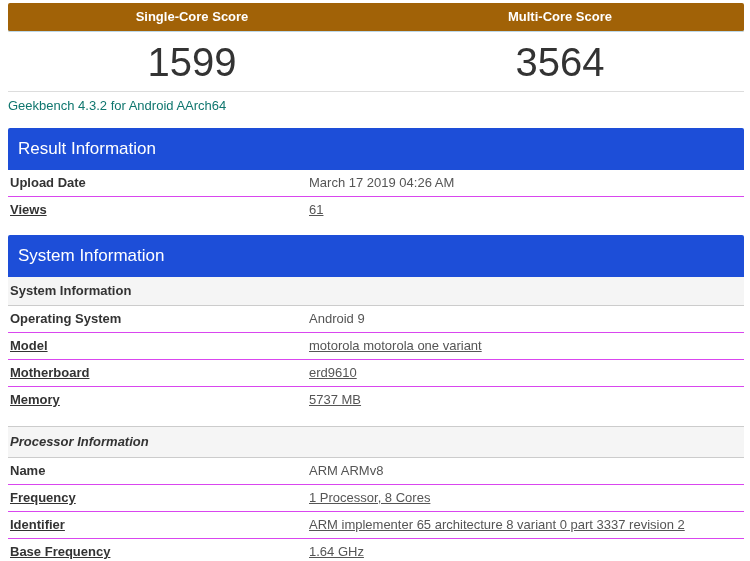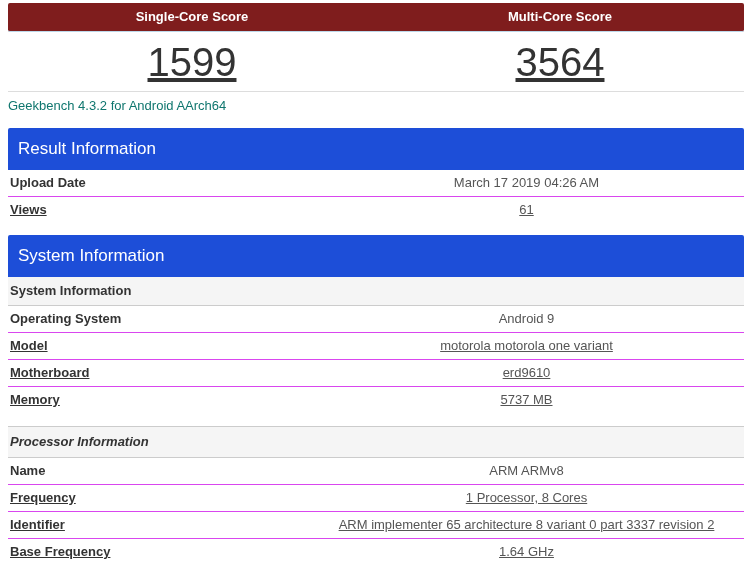--- a/index.html
+++ b/index.html
@@ -12,21 +12,21 @@
     font-family: "Liberation Sans", "DejaVu Sans", sans-serif;
   }
   .page {
     width: 736px;
     margin: 3px 6px 0 8px;
   }
   
   .score-banner {
     display: flex;
     height: 28px;
-    background: #7f1d1d;
+    background: #a16207;
     border-bottom: 1px solid #bcd8ea;
     border-radius: 2px;
   }
   .score-banner-cell {
     flex: 1;
     text-align: center;
     line-height: 28px;
     color: #ffffff;
     font-size: 13px;
     font-weight: bold;
@@ -34,21 +34,20 @@
   .score-values {
     display: flex;
     padding: 10px 0 9px 0;
   }
   .score-value {
     flex: 1;
     text-align: center;
     font-size: 40px;
     line-height: 40px;
     color: #333333;
-    text-decoration: underline;
   }
   .divider {
     border-bottom: 1px solid #dddddd;
     height: 0;
   }
   .caption {
     margin-top: 6px;
     font-size: 13px;
     line-height: 15px;
     color: #0f766e;
@@ -71,21 +70,21 @@
   }
   table.info-table col.col-label { width: 299px; }
   table.info-table td {
     padding: 5px 0 5px 2px;
     font-size: 13px;
     line-height: 16px;
     vertical-align: top;
   }
   table.info-table tr + tr td { border-top: 1px solid #d946ef; text-decoration: underline; }
   td.cell-label { font-weight: bold; color: #333333; margin-left: 8px; }
-  td.cell-value { color: #555555; text-align: center; }
+  td.cell-value { color: #555555; }
   table.info-table th.subhead {
     text-align: left;
     background: #f5f5f5;
     font-size: 13px;
     font-weight: bold;
     color: #333333;
     line-height: 16px;
     padding: 6px 0 6px 2px;
     border-bottom: 1px solid #cccccc;
   }

